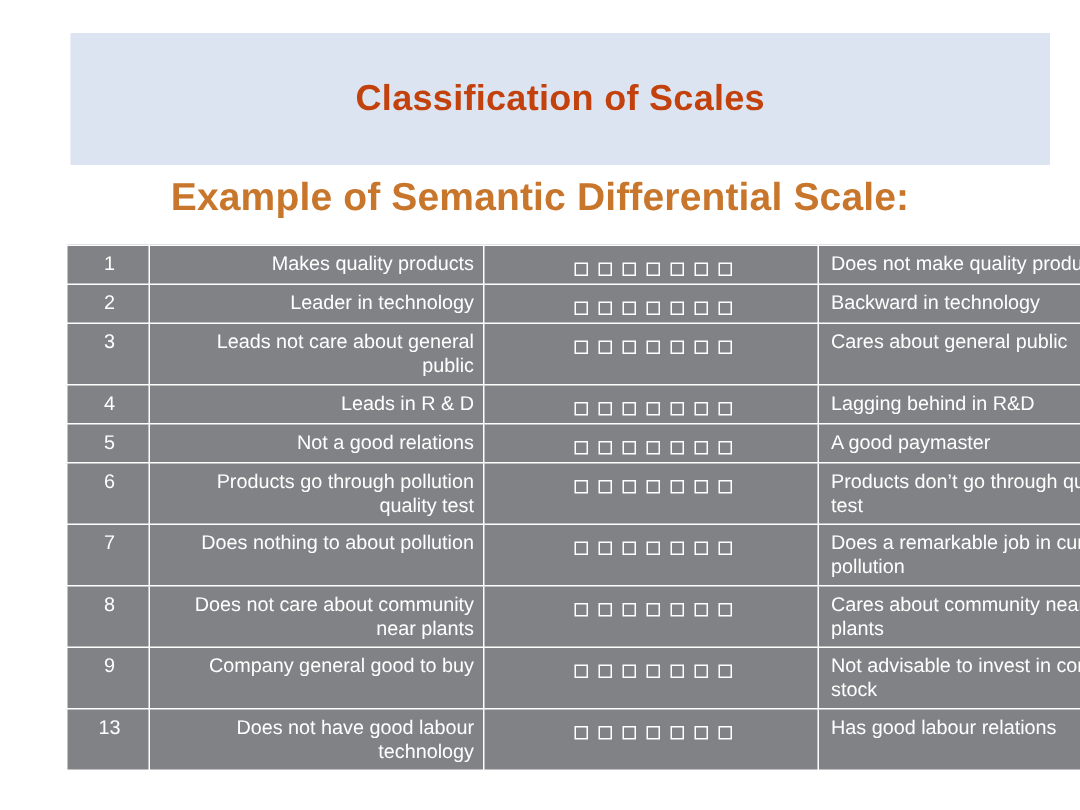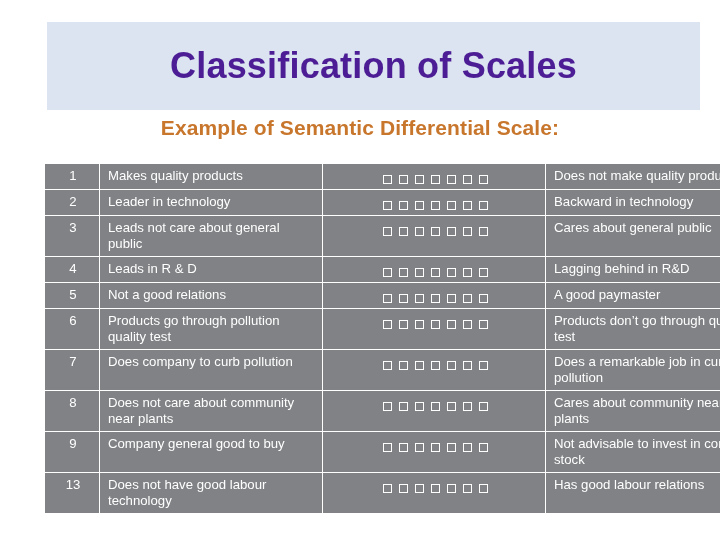--- a/index.html
+++ b/index.html
@@ -21,36 +21,36 @@
     left: 47px;
     top: 22px;
     width: 653px;
     height: 88px;
     background: #dbe4f0;
     display: flex;
     align-items: center;
     justify-content: center;
   }
   #title-text {
-    font-size: 36px;
+    font-size: 24px;
     font-weight: bold;
-    color: #4c1d95;
+    color: #c2410c;
     letter-spacing: 0.2px;
     text-align: left;
     font-family: "Liberation Sans", sans-serif;
   }
 
   
   #subtitle {
     position: absolute;
     left: 0;
     top: 116px;
     width: 720px;
     text-align: center;
-    font-size: 21px;
+    font-size: 26px;
     font-weight: bold;
     color: #c8762c;
     font-family: "Liberation Sans", sans-serif;
     letter-spacing: 0.1px;
   }
 
   
   #scale-table {
     position: absolute;
     left: 44px;
@@ -71,20 +71,21 @@
     font-family: "Liberation Sans", sans-serif;
   }
   td.col-num {
     width: 40px;
     text-align: center;
     padding-left: 0;
     padding-right: 0;
   }
   td.col-left {
     width: 208px;
+    text-align: right;
   }
   td.col-scale {
     width: 208px;
     padding: 0;
   }
   td.col-right {
     width: 207px;
   }
 
   .scale-boxes {
@@ -205,21 +206,21 @@
             <span class="chk"></span>
             <span class="chk"></span>
             <span class="chk"></span>
             <span class="chk"></span>
           </div>
         </td>
         <td class="col-right">Products don’t go through quality test</td>
       </tr>
       <tr>
         <td class="col-num">7</td>
-        <td class="col-left">Does company to curb pollution</td>
+        <td class="col-left">Does nothing to about pollution</td>
         <td class="col-scale">
           <div class="scale-boxes">
             <span class="chk"></span>
             <span class="chk"></span>
             <span class="chk"></span>
             <span class="chk"></span>
             <span class="chk"></span>
             <span class="chk"></span>
             <span class="chk"></span>
           </div>

